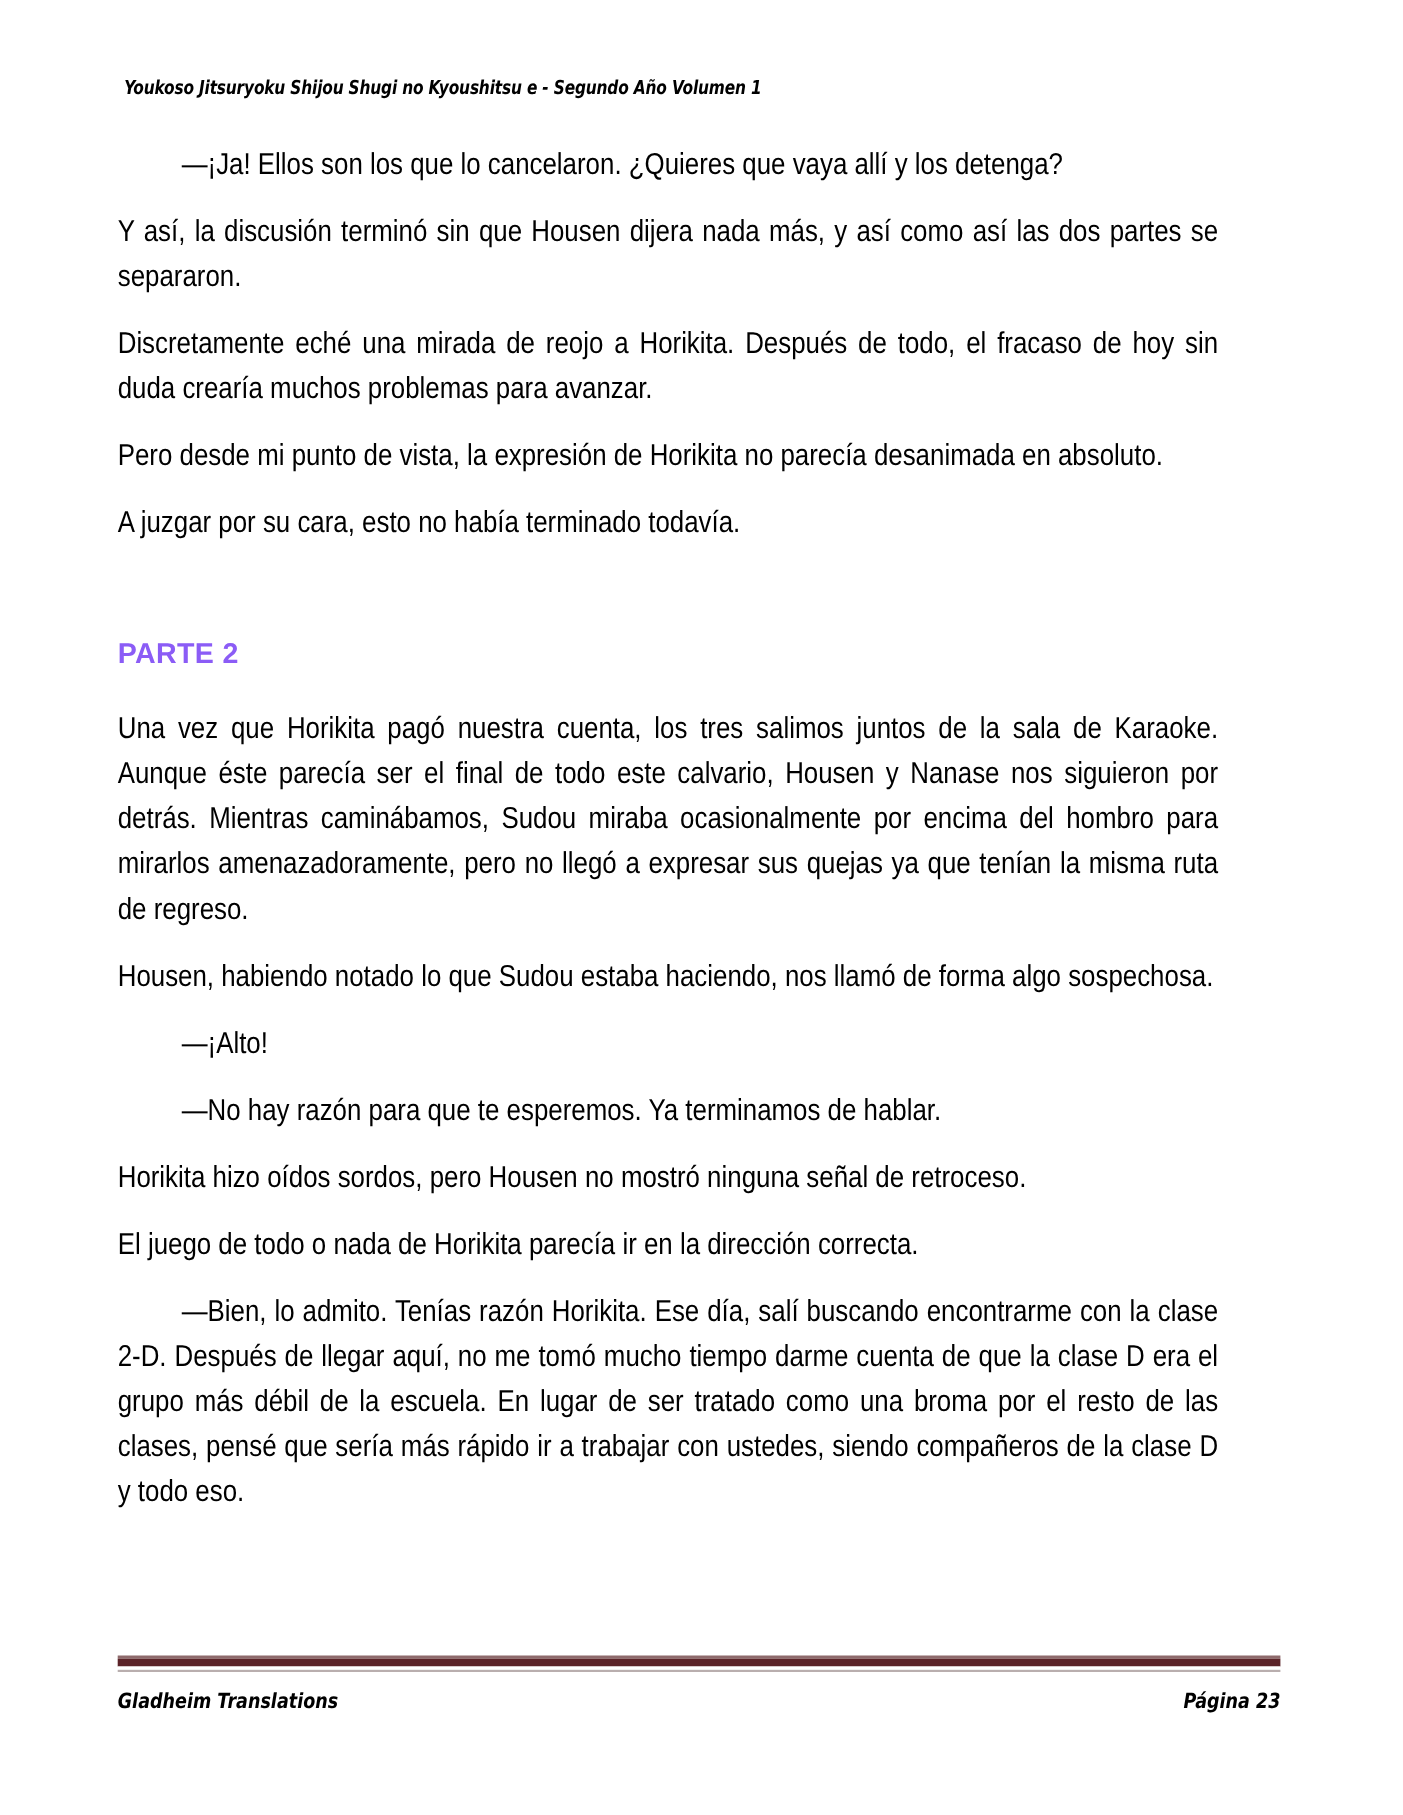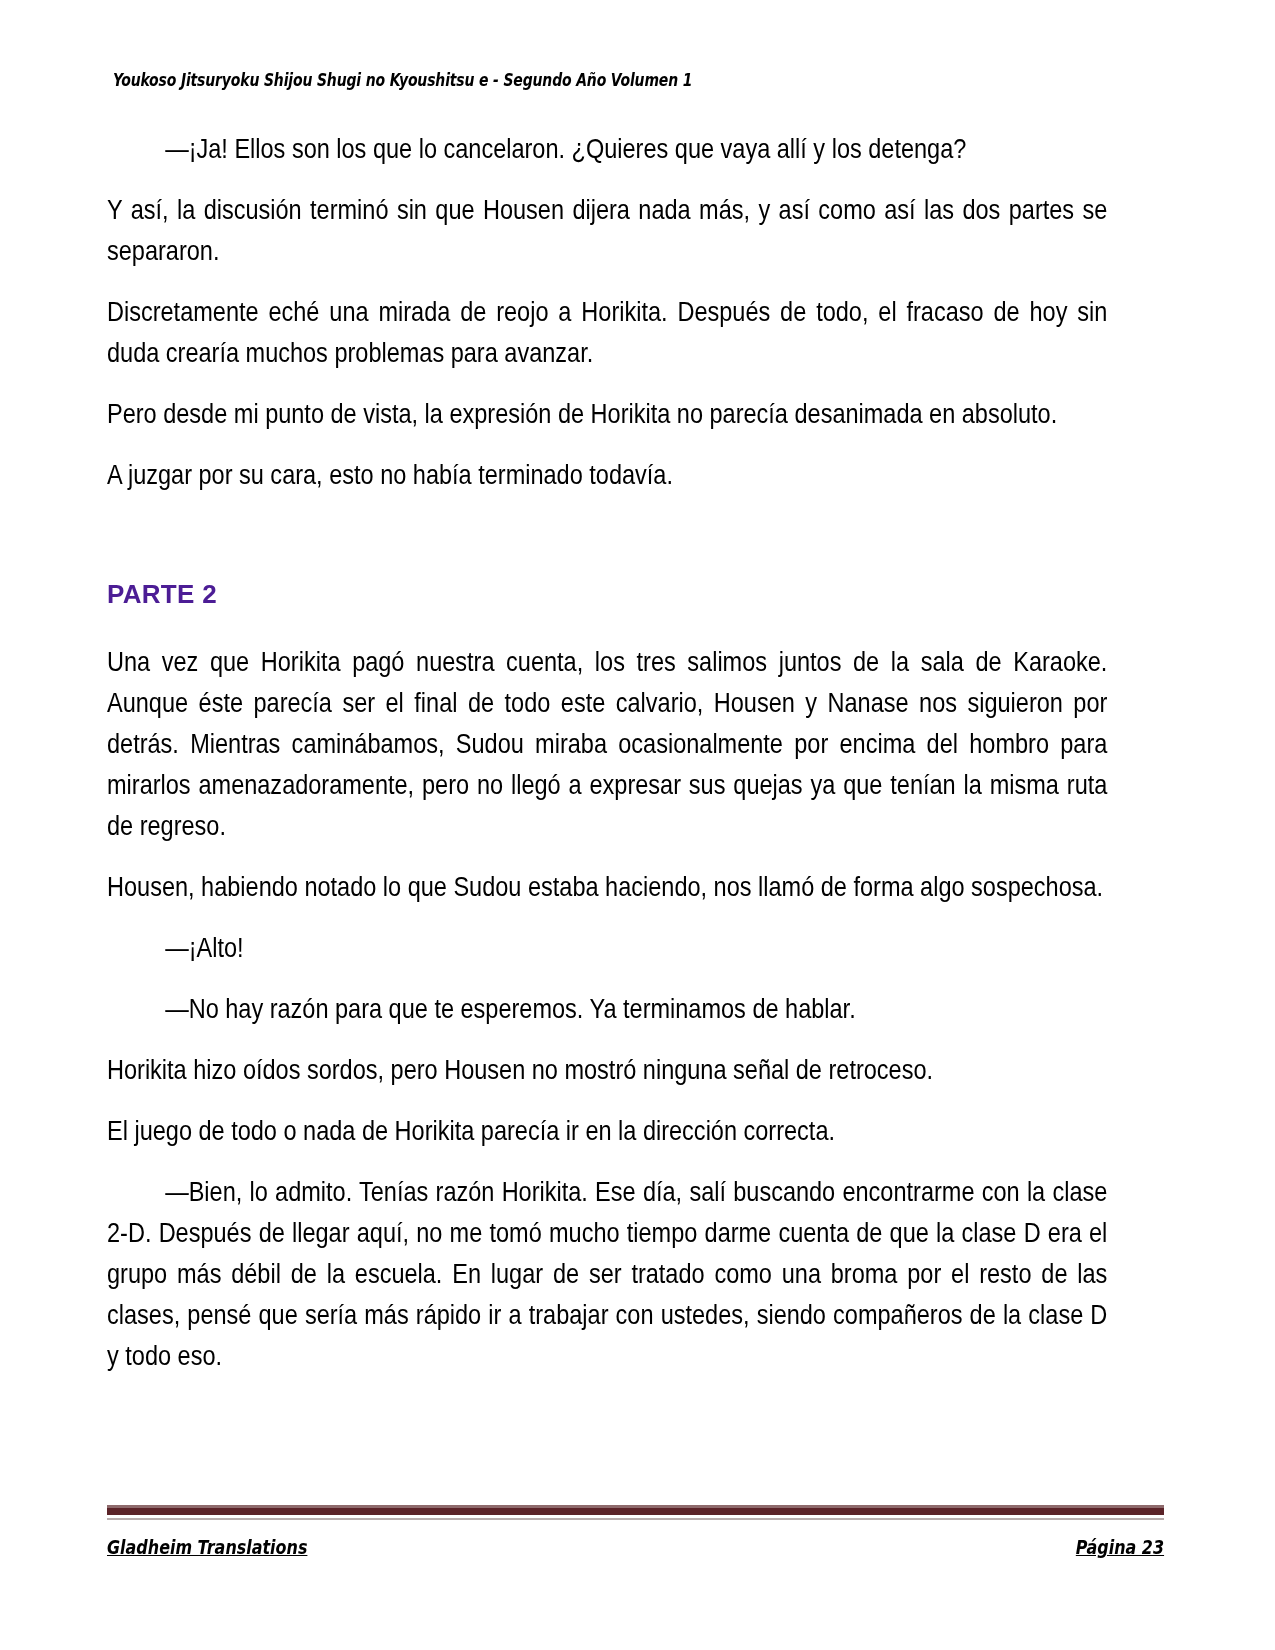--- a/index.html
+++ b/index.html
@@ -72,21 +72,21 @@
   }
 
   h2.section-heading {
     margin: 0;
     padding: 0;
     font-family: "Liberation Sans", "DejaVu Sans", sans-serif;
     font-weight: bold;
     font-size: 26px;
     line-height: 34px;
     letter-spacing: 0.3px;
-    color: #4c1d95;
+    color: #8b5cf6;
   }
 
   .gap-before-heading { height: 62px; }
   .gap-after-heading  { height: 30px; }
 
   
   .page-footer {
     position: absolute;
     left: 107px;
     top: 1505px;
@@ -112,21 +112,20 @@
     height: 2px;
     background: #b9aeae;
     width: 100%;
   }
   .footer-row {
     margin-top: 14px;
     display: flex;
     align-items: baseline;
     justify-content: space-between;
     width: 100%;
-    text-decoration: underline;
   }
   .footer-left, .footer-right {
     font-family: "DejaVu Sans", "Liberation Sans", sans-serif;
     font-weight: bold;
     font-style: italic;
     font-size: 19px;
     line-height: 26px;
     white-space: nowrap;
     color: #000;
   }

